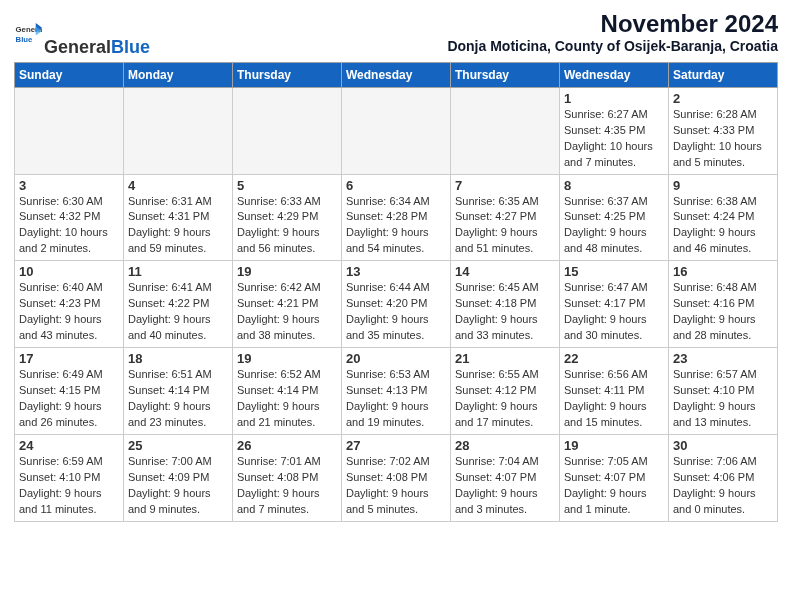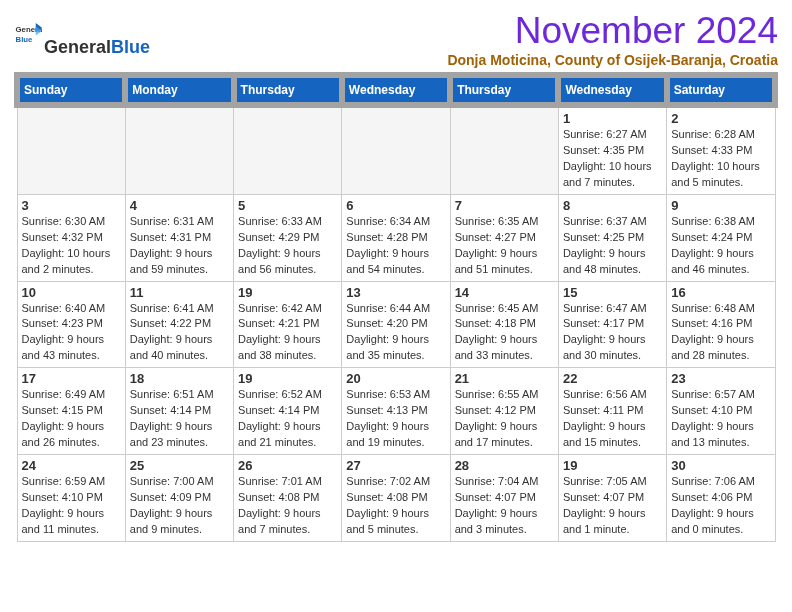--- a/index.html
+++ b/index.html
@@ -34,41 +34,41 @@
     .logo-blue { color: #1565c0; }
     .logo-icon {
       width: 28px;
       height: 28px;
       margin-right: 2px;
     }
     .title-block {
       text-align: right;
     }
     .month-title {
-      font-size: 37px;
-      font-weight: normal;
-      color: #6d28d9;
+      font-size: 24px;
+      font-weight: bold;
+      color: #0f172a;
     }
     .subtitle {
       font-size: 14px;
-      color: #a16207;
+      color: #0f172a;
       font-weight: bold;
     }
     .calendar-table {
       width: 100%;
       border-collapse: collapse;
       table-layout: fixed;
     }
     .calendar-table th {
       background: #1565c0;
       color: #fff;
       font-size: 12px;
       font-weight: bold;
       padding: 5px 4px;
-      border: 6px solid #a3a3a3;
+      border: 1px solid #a3a3a3;
       text-align: left;
     }
     .calendar-table td {
       border: 1px solid #ccc;
       vertical-align: top;
       padding: 3px 4px;
       font-size: 9.5px;
       color: #333;
       height: 78px;
       background: #fff;

